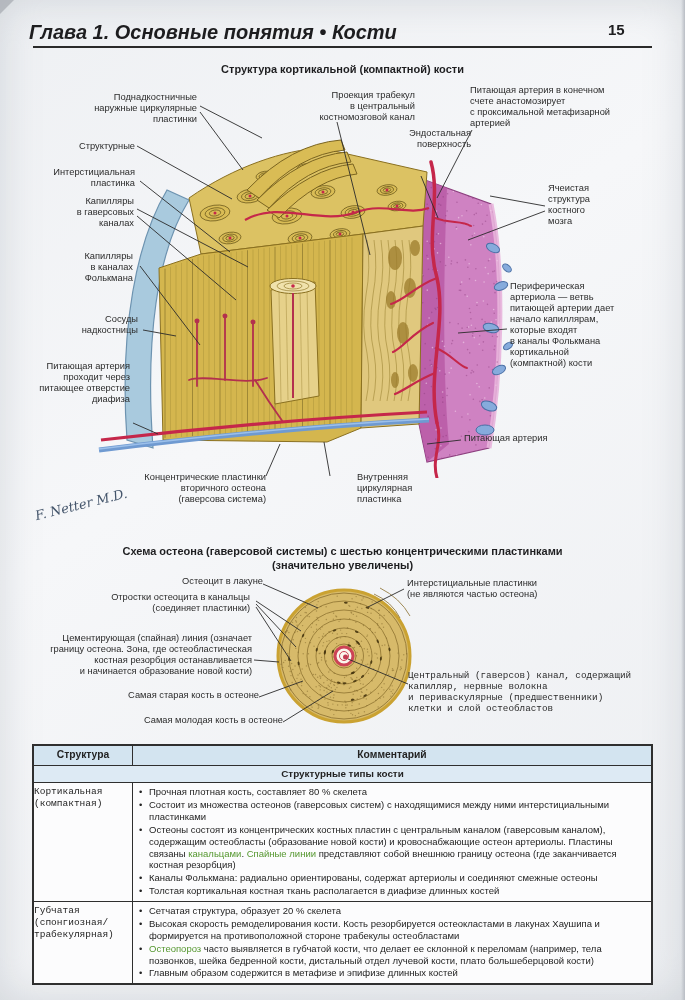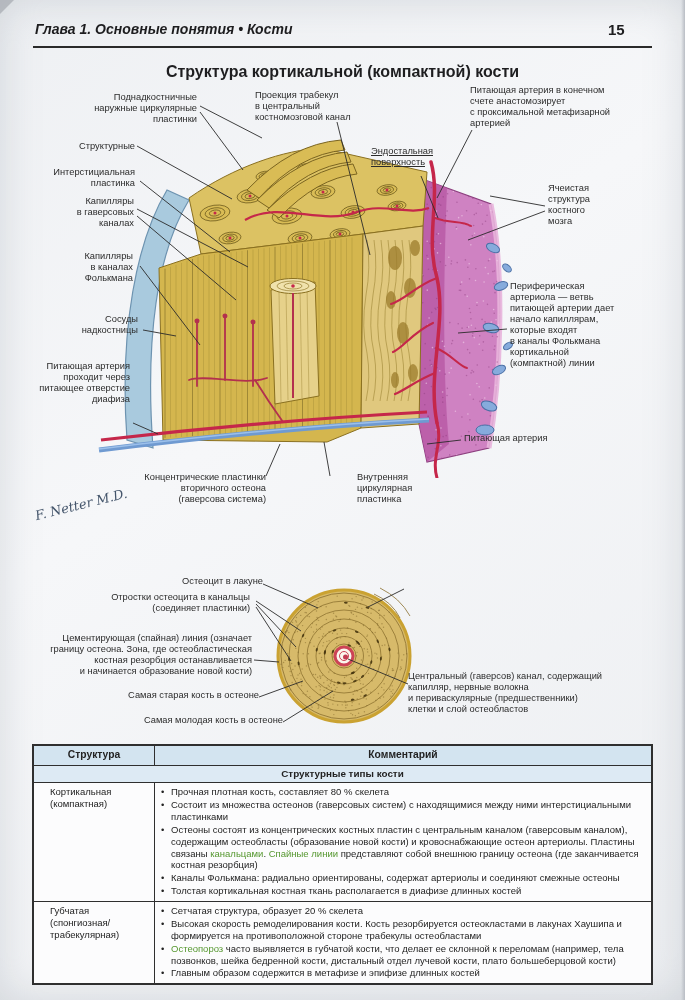--- a/index.html
+++ b/index.html
@@ -1,36 +1,36 @@
 <!DOCTYPE html>
 <html><head>
 <meta charset="utf-8">
 <style>
   html,body{margin:0;padding:0;}
   body{width:685px;height:1000px;overflow:hidden;background:#dfe2e6;font-family:"Liberation Sans",sans-serif;}
   .page{position:relative;width:685px;height:1000px;background:linear-gradient(145deg,#eef0f3 0%,#f6f7f9 40%,#eceef1 100%);box-shadow:inset 0 0 40px rgba(120,130,145,.25);}
   .edge-r{position:absolute;right:0;top:0;width:4px;height:100%;background:linear-gradient(to left,#b9bdc4,rgba(185,189,196,0));}
   .corner{position:absolute;left:0;top:0;width:0;height:0;border-top:14px solid #8f949c;border-right:14px solid transparent;opacity:.5;}
-  .chapter{position:absolute;left:35px;top:21px;font-size:14px;font-weight:bold;font-style:italic;color:#1d1d1f;}
+  .chapter{position:absolute;left:29px;top:21px;font-size:20px;font-weight:bold;font-style:italic;color:#1d1d1f;}
   .pagenum{position:absolute;left:608px;top:21px;font-size:15px;font-weight:bold;color:#1d1d1f;}
   .hrule{position:absolute;left:33px;top:46px;width:619px;height:2px;background:#2a2a2a;}
-  .figtitle{position:absolute;left:0;width:685px;text-align:center;font-size:16px;font-weight:bold;color:#1e1e20;white-space:pre-line;line-height:1.3;}
+  .figtitle{position:absolute;left:0;width:685px;text-align:center;font-size:11px;font-weight:bold;color:#1e1e20;white-space:pre-line;line-height:1.3;}
   #t1{top:62px;}
   #t2{top:544px;}
   .lbl{position:absolute;font-size:9.3px;line-height:1.18;color:#2b2b2b;white-space:pre-line;}
-  .r{text-align:right;} .c{text-align:left;}
+  .r{text-align:right;} .c{text-align:right;}
   .sig{position:absolute;left:34px;top:497px;font-family:"DejaVu Serif",serif;font-style:italic;font-size:13px;color:#44556b;transform:rotate(-14deg);}
   svg.fig{position:absolute;}
   #leads{position:absolute;left:0;top:0;pointer-events:none;z-index:5;}
   .btable{position:absolute;left:32px;top:744px;width:621px;border-collapse:collapse;background:#fcfcfd;font-size:9.5px;line-height:1.25;color:#232323;}
   .btable th,.btable td{border:1px solid #2f2f2f;vertical-align:top;}
   .btable{border:2px solid #2f2f2f;}
   .btable thead th.hd{background:#d3e4f0;font-size:10.3px;padding:3px 4px;text-align:center;font-weight:bold;}
   .btable tr.section th{background:#ddeaf4;font-size:9.9px;padding:2px;text-align:center;font-weight:bold;}
-  td.struct{width:88px;padding:3px 16px;white-space:pre-line;}
+  td.struct{width:88px;padding:3px 0;white-space:pre-line;font-family:Liberation Mono, monospace;}
   td.comment{padding:3px 6px;}
   td.comment ul{margin:0;padding:0;list-style:none;}
   td.comment li{position:relative;padding-left:10px;margin:0 0 1px;}
   .mk{position:absolute;left:0;top:0;}
   .b{font-weight:normal;}
   .g{color:#55972f;margin-top:20px;}
 </style>
 </head>
 <body>
 
@@ -508,47 +508,49 @@
 Фолькмана</div>
   <div class="lbl r" style="left:38px;top:314px;width:100px;text-align:right;">Сосуды
 надкостницы</div>
   <div class="lbl r" style="left:20px;top:361px;width:110px;">Питающая артерия
 проходит через
 питающее отверстие
 диафиза</div>
   <div class="lbl c" style="left:255px;top:90px;width:160px;">Проекция трабекул
 в центральный
 костномозговой канал</div>
-  <div class="lbl c" style="left:371px;top:146px;width:100px;text-decoration:underline;">Эндостальная
+  <div class="lbl c" style="left:371px;top:128px;width:100px;">Эндостальная
 поверхность</div>
   <div class="lbl" style="left:470px;top:85px;width:185px;">Питающая артерия в конечном
 счете анастомозирует
 с проксимальной метафизарной
 артерией</div>
   <div class="lbl" style="left:548px;top:183px;width:90px;">Ячеистая
 структура
 костного
 мозга</div>
   <div class="lbl" style="left:510px;top:281px;width:140px;">Периферическая
 артериола — ветвь
 питающей артерии дает
 начало капиллярам,
 которые входят
 в каналы Фолькмана
 кортикальной
-(компактной) линии</div>
+(компактной) кости</div>
   <div class="lbl" style="left:464px;top:433px;width:130px;">Питающая артерия</div>
   <div class="lbl r" style="left:106px;top:472px;width:160px;">Концентрические пластинки
 вторичного остеона
 (гаверсова система)</div>
   <div class="lbl" style="left:310px;top:472px;width:120px;margin-left:47px;">Внутренняя
 циркулярная
 пластинка</div>
   <div class="sig">F. Netter M.D.</div>
 
+  <div class="figtitle" id="t2">Схема остеона (гаверсовой системы) с шестью концентрическими пластинками
+(значительно увеличены)</div>
 
   <svg id="fig2svg" class="fig" style="left:262px;top:586px;" width="164" height="144" viewBox="0 0 164 144">
     <circle cx="82" cy="70" r="66" fill="#d7ba6a" stroke="#caa232" stroke-width="3"></circle>
     <circle cx="82" cy="70" r="63" fill="none" stroke="#8a6f2e" stroke-width="0.8"></circle>
     <g fill="none" stroke="#8a6f2e" stroke-width="0.9" opacity="0.85">
       <circle cx="82" cy="70" r="55"></circle>
         <circle cx="82" cy="70" r="46"></circle>
         <circle cx="82" cy="70" r="37"></circle>
       <circle cx="82" cy="70" r="28"></circle>
         <circle cx="82" cy="70" r="19.5"></circle>
@@ -906,21 +908,23 @@
 
   <div class="lbl r" style="left:143px;top:576px;width:120px;">Остеоцит в лакуне</div>
   <div class="lbl r" style="left:90px;top:592px;width:160px;">Отростки остеоцита в канальцы
 (соединяет пластинки)</div>
   <div class="lbl r" style="left:32px;top:633px;width:220px;">Цементирующая (спайная) линия (означает
 границу остеона. Зона, где остеобластическая
 костная резорбция останавливается
 и начинается образование новой кости)</div>
   <div class="lbl r" style="left:109px;top:690px;width:150px;">Самая старая кость в остеоне</div>
   <div class="lbl r" style="left:133px;top:715px;width:150px;">Самая молодая кость в остеоне</div>
-  <div class="lbl" style="left:408px;top:671px;width:235px;">Центральный (гаверсов) канал, содержащий
+  <div class="lbl" style="left:407px;top:578px;width:190px;">Интерстициальные пластинки
+(не являются частью остеона)</div>
+  <div class="lbl" style="left:408px;top:671px;width:235px;font-family:Liberation Mono, monospace;">Центральный (гаверсов) канал, содержащий
 капилляр, нервные волокна
 и периваскулярные (предшественники)
 клетки и слой остеобластов</div>
 
   <svg id="leads" width="685" height="1000" viewBox="0 0 685 1000">
       <line x1="200" y1="106" x2="262" y2="138" stroke="#2a2a2a" stroke-width="0.9"></line>
       <line x1="200" y1="112" x2="243" y2="170" stroke="#2a2a2a" stroke-width="0.9"></line>
       <line x1="137" y1="146" x2="232" y2="199" stroke="#2a2a2a" stroke-width="0.9"></line>
       <line x1="140" y1="181" x2="230" y2="252" stroke="#2a2a2a" stroke-width="0.9"></line>
       <line x1="137" y1="209" x2="248" y2="267" stroke="#2a2a2a" stroke-width="0.9"></line>

